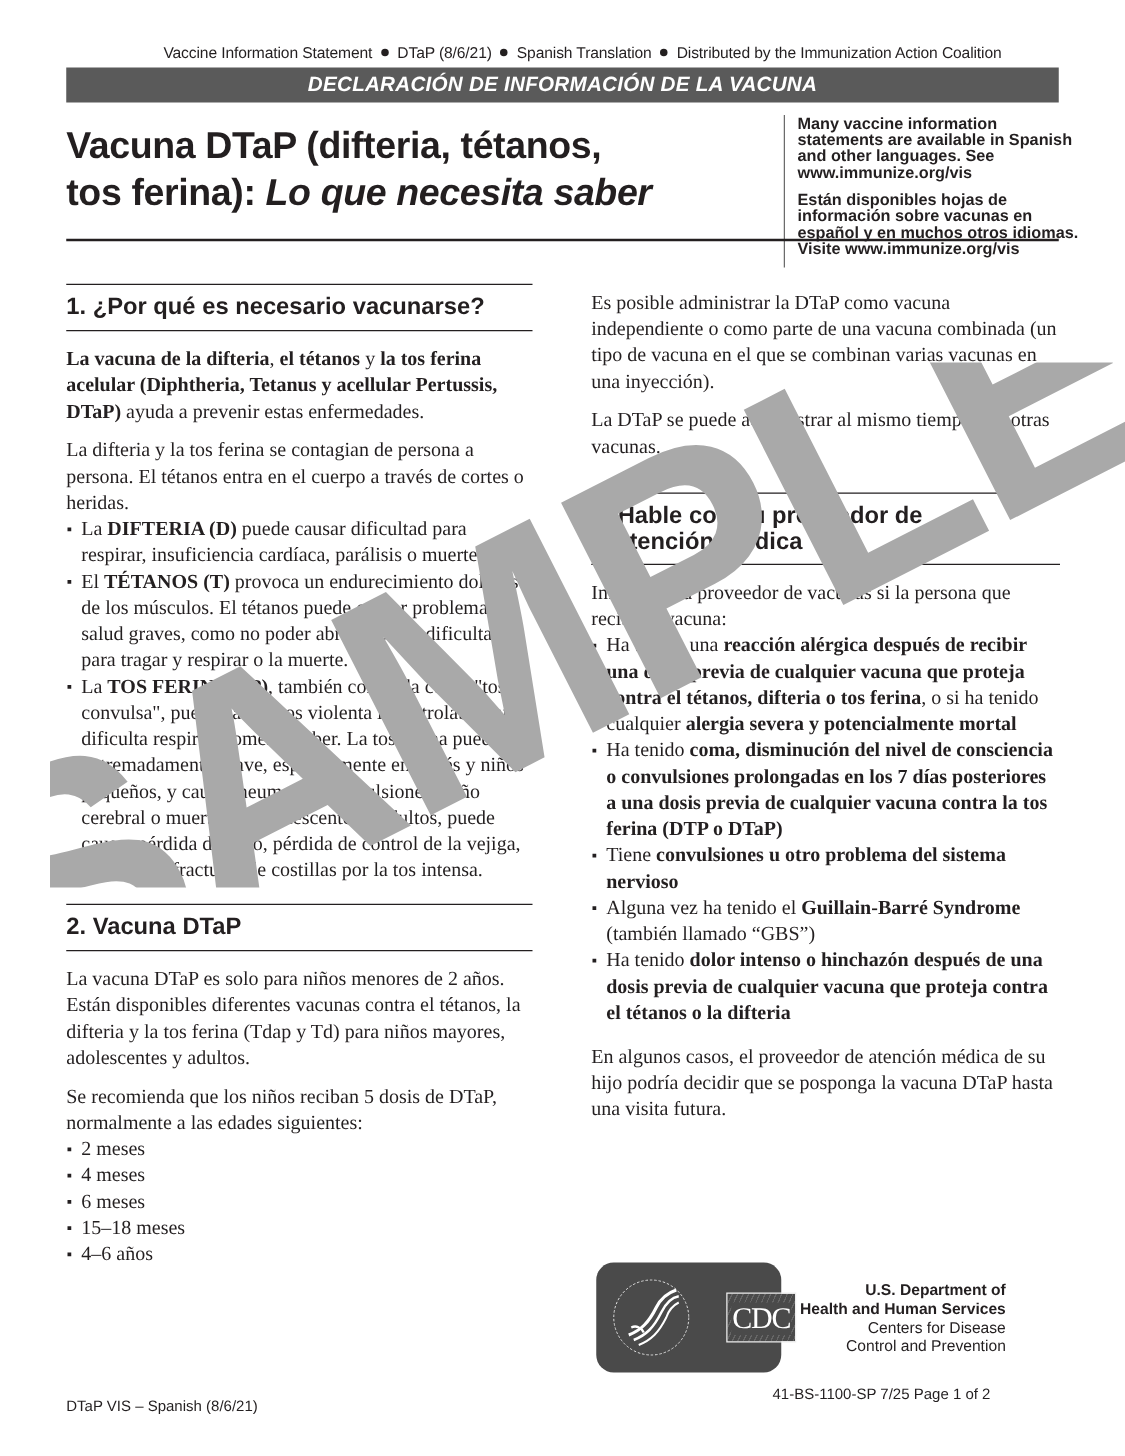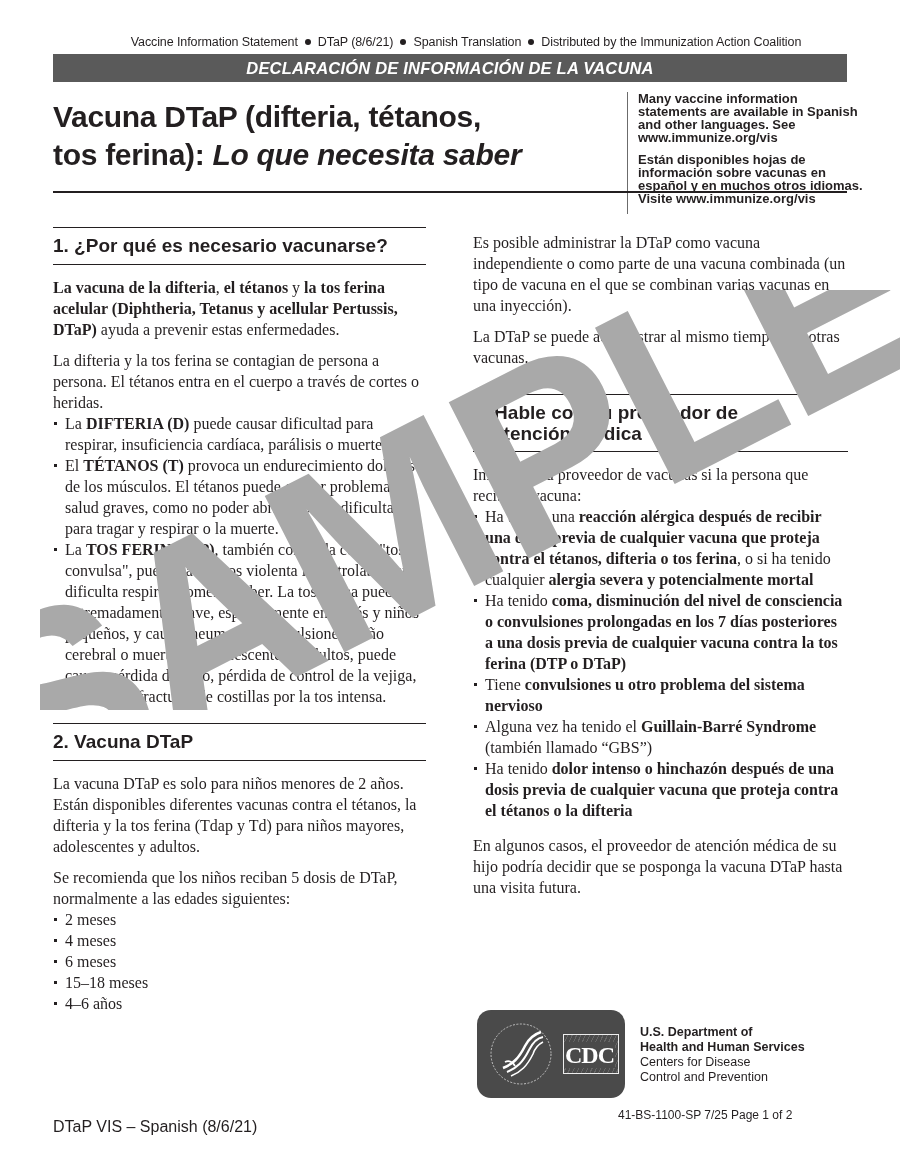--- a/index.html
+++ b/index.html
@@ -21,26 +21,26 @@
   .sec-h { border-top:1.5px solid #231f20; border-bottom:1.5px solid #231f20; font-family:"Liberation Sans", sans-serif; font-weight:bold; font-size:19px; line-height:22px; padding:7px 0 7px 0; margin:0 0 12px 0; }
   .sec-h.two { line-height:21px; }
   p.body { font-family:"Liberation Serif", serif; font-size:16px; line-height:21px; margin:0 0 10px 0; }
   ul.bul { list-style:none; margin:0 0 10px 0; padding:0; font-family:"Liberation Serif", serif; font-size:16px; line-height:21px; }
   ul.bul li { position:relative; padding-left:12px; }
   ul.bul li::before { content:""; position:absolute; left:1px; top:9px; width:3px; height:3px; background:#231f20; }
   b { font-weight:bold; }
 
   .logo-box { position:absolute; left:477px; top:1010px; width:148px; height:88px; background:#4a4a4a; border-radius:14px; }
   .hhs { position:absolute; left:8px; top:8px; width:72px; height:72px; }
-  .cdc { position:absolute; left:86px; top:24px; width:56px; height:40px; border:1.5px solid #eee; color:#fff; font-family:"Liberation Serif", serif; font-weight:bold; font-size:24px; line-height:40px; text-align:left; letter-spacing:-1px; box-sizing:border-box; background:repeating-linear-gradient(115deg,#4a4a4a 0 3px,#666 3px 4px); }
+  .cdc { position:absolute; left:104px; top:24px; width:56px; height:40px; border:1.5px solid #eee; color:#fff; font-family:"Liberation Serif", serif; font-weight:normal; font-size:24px; line-height:40px; text-align:center; letter-spacing:-1px; box-sizing:border-box; background:repeating-linear-gradient(115deg,#4a4a4a 0 3px,#666 3px 4px); }
   .cdc span { background:#4a4a4a; padding:0 1px; }
-  .agency { position:absolute; left:640px; top:1025px; font-family:"Liberation Sans", sans-serif; font-size:12.5px; line-height:15px; color:#231f20; }
+  .agency { position:absolute; left:640px; top:1025px; font-family:"Liberation Sans", sans-serif; font-size:12.5px; line-height:15px; color:#231f20;text-align:right; }
   .agency .b { font-weight:bold; }
   .code { position:absolute; left:618px; top:1108px; font-family:"Liberation Sans", sans-serif; font-size:12px; color:#231f20; }
-  .footer-left { position:absolute; left:53px; top:1118px; font-family:"Liberation Sans", sans-serif; font-size:16px; color:#231f20; }
+  .footer-left { position:absolute; left:53px; top:1118px; font-family:"Liberation Sans", sans-serif; font-size:12px; color:#231f20; }
 
   .watermark { position:absolute; left:40px; top:290px; width:900px; height:420px; pointer-events:none; }
 </style>
 </head>
 <body>
 
 <div class="topline sans">
   <span>Vaccine Information Statement</span><span class="dot"></span><span>DTaP (8/6/21)</span><span class="dot"></span><span>Spanish Translation</span><span class="dot"></span><span>Distributed by the Immunization Action Coalition</span>
 </div>
 

